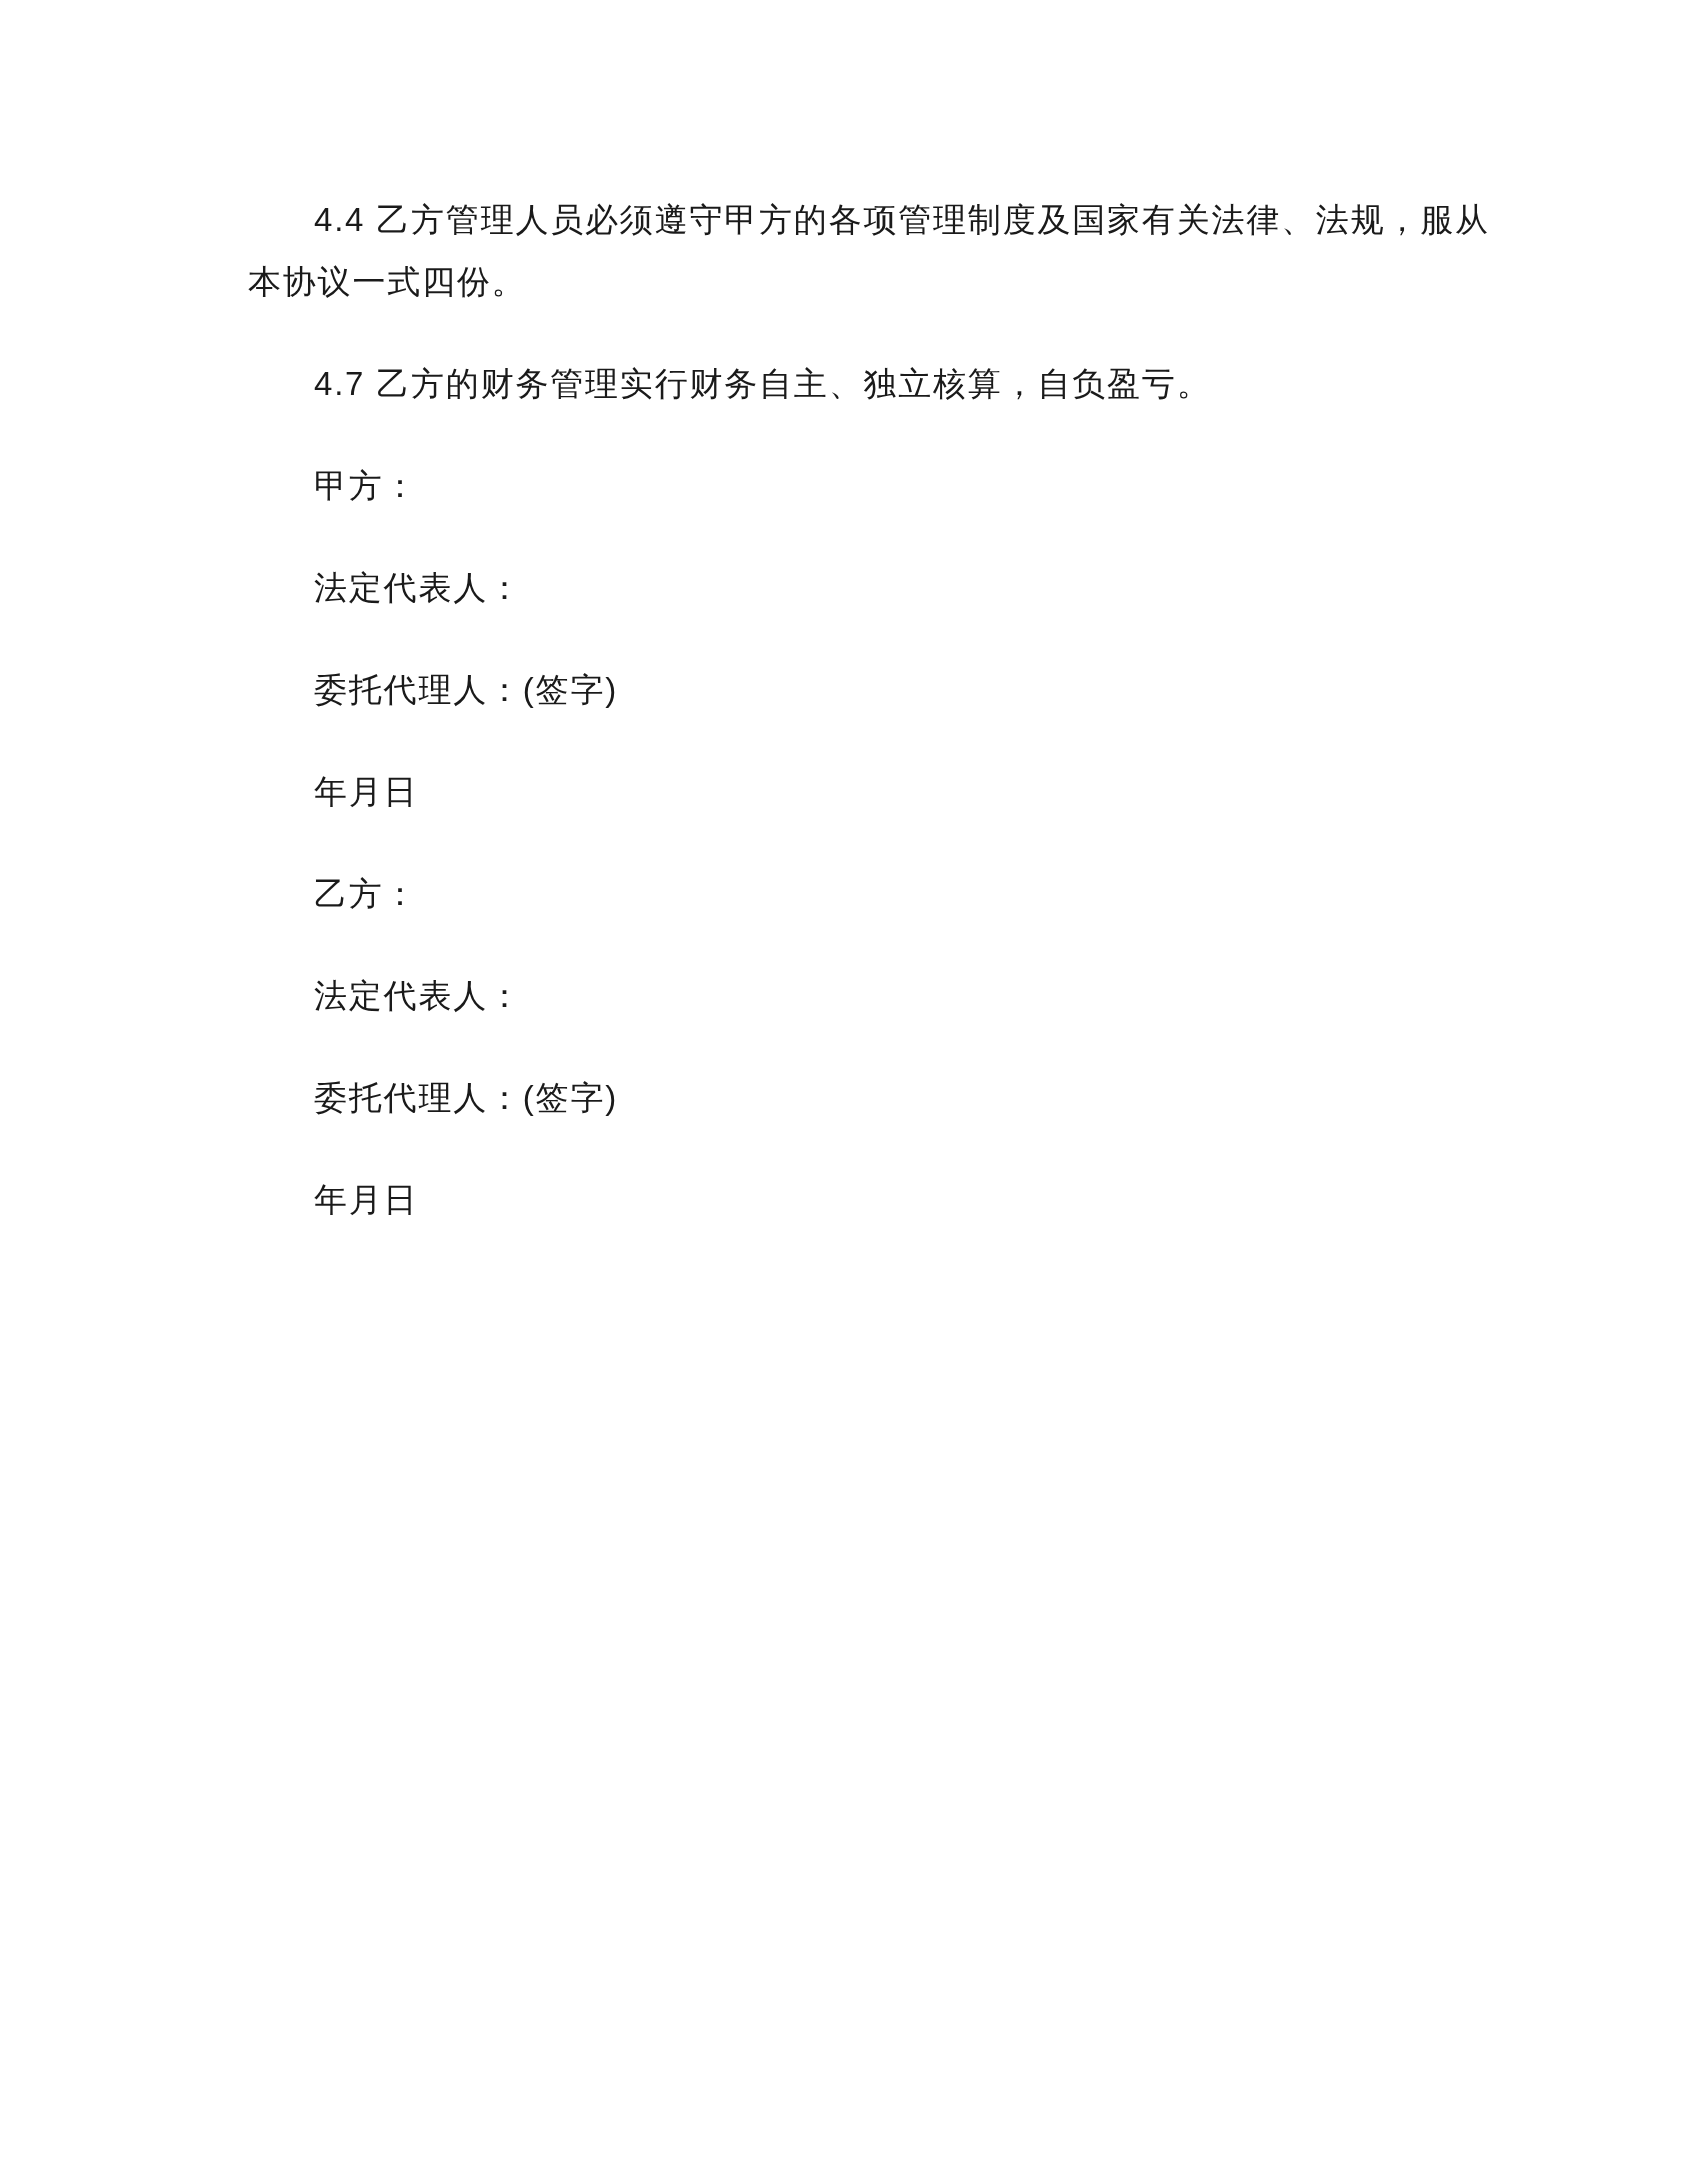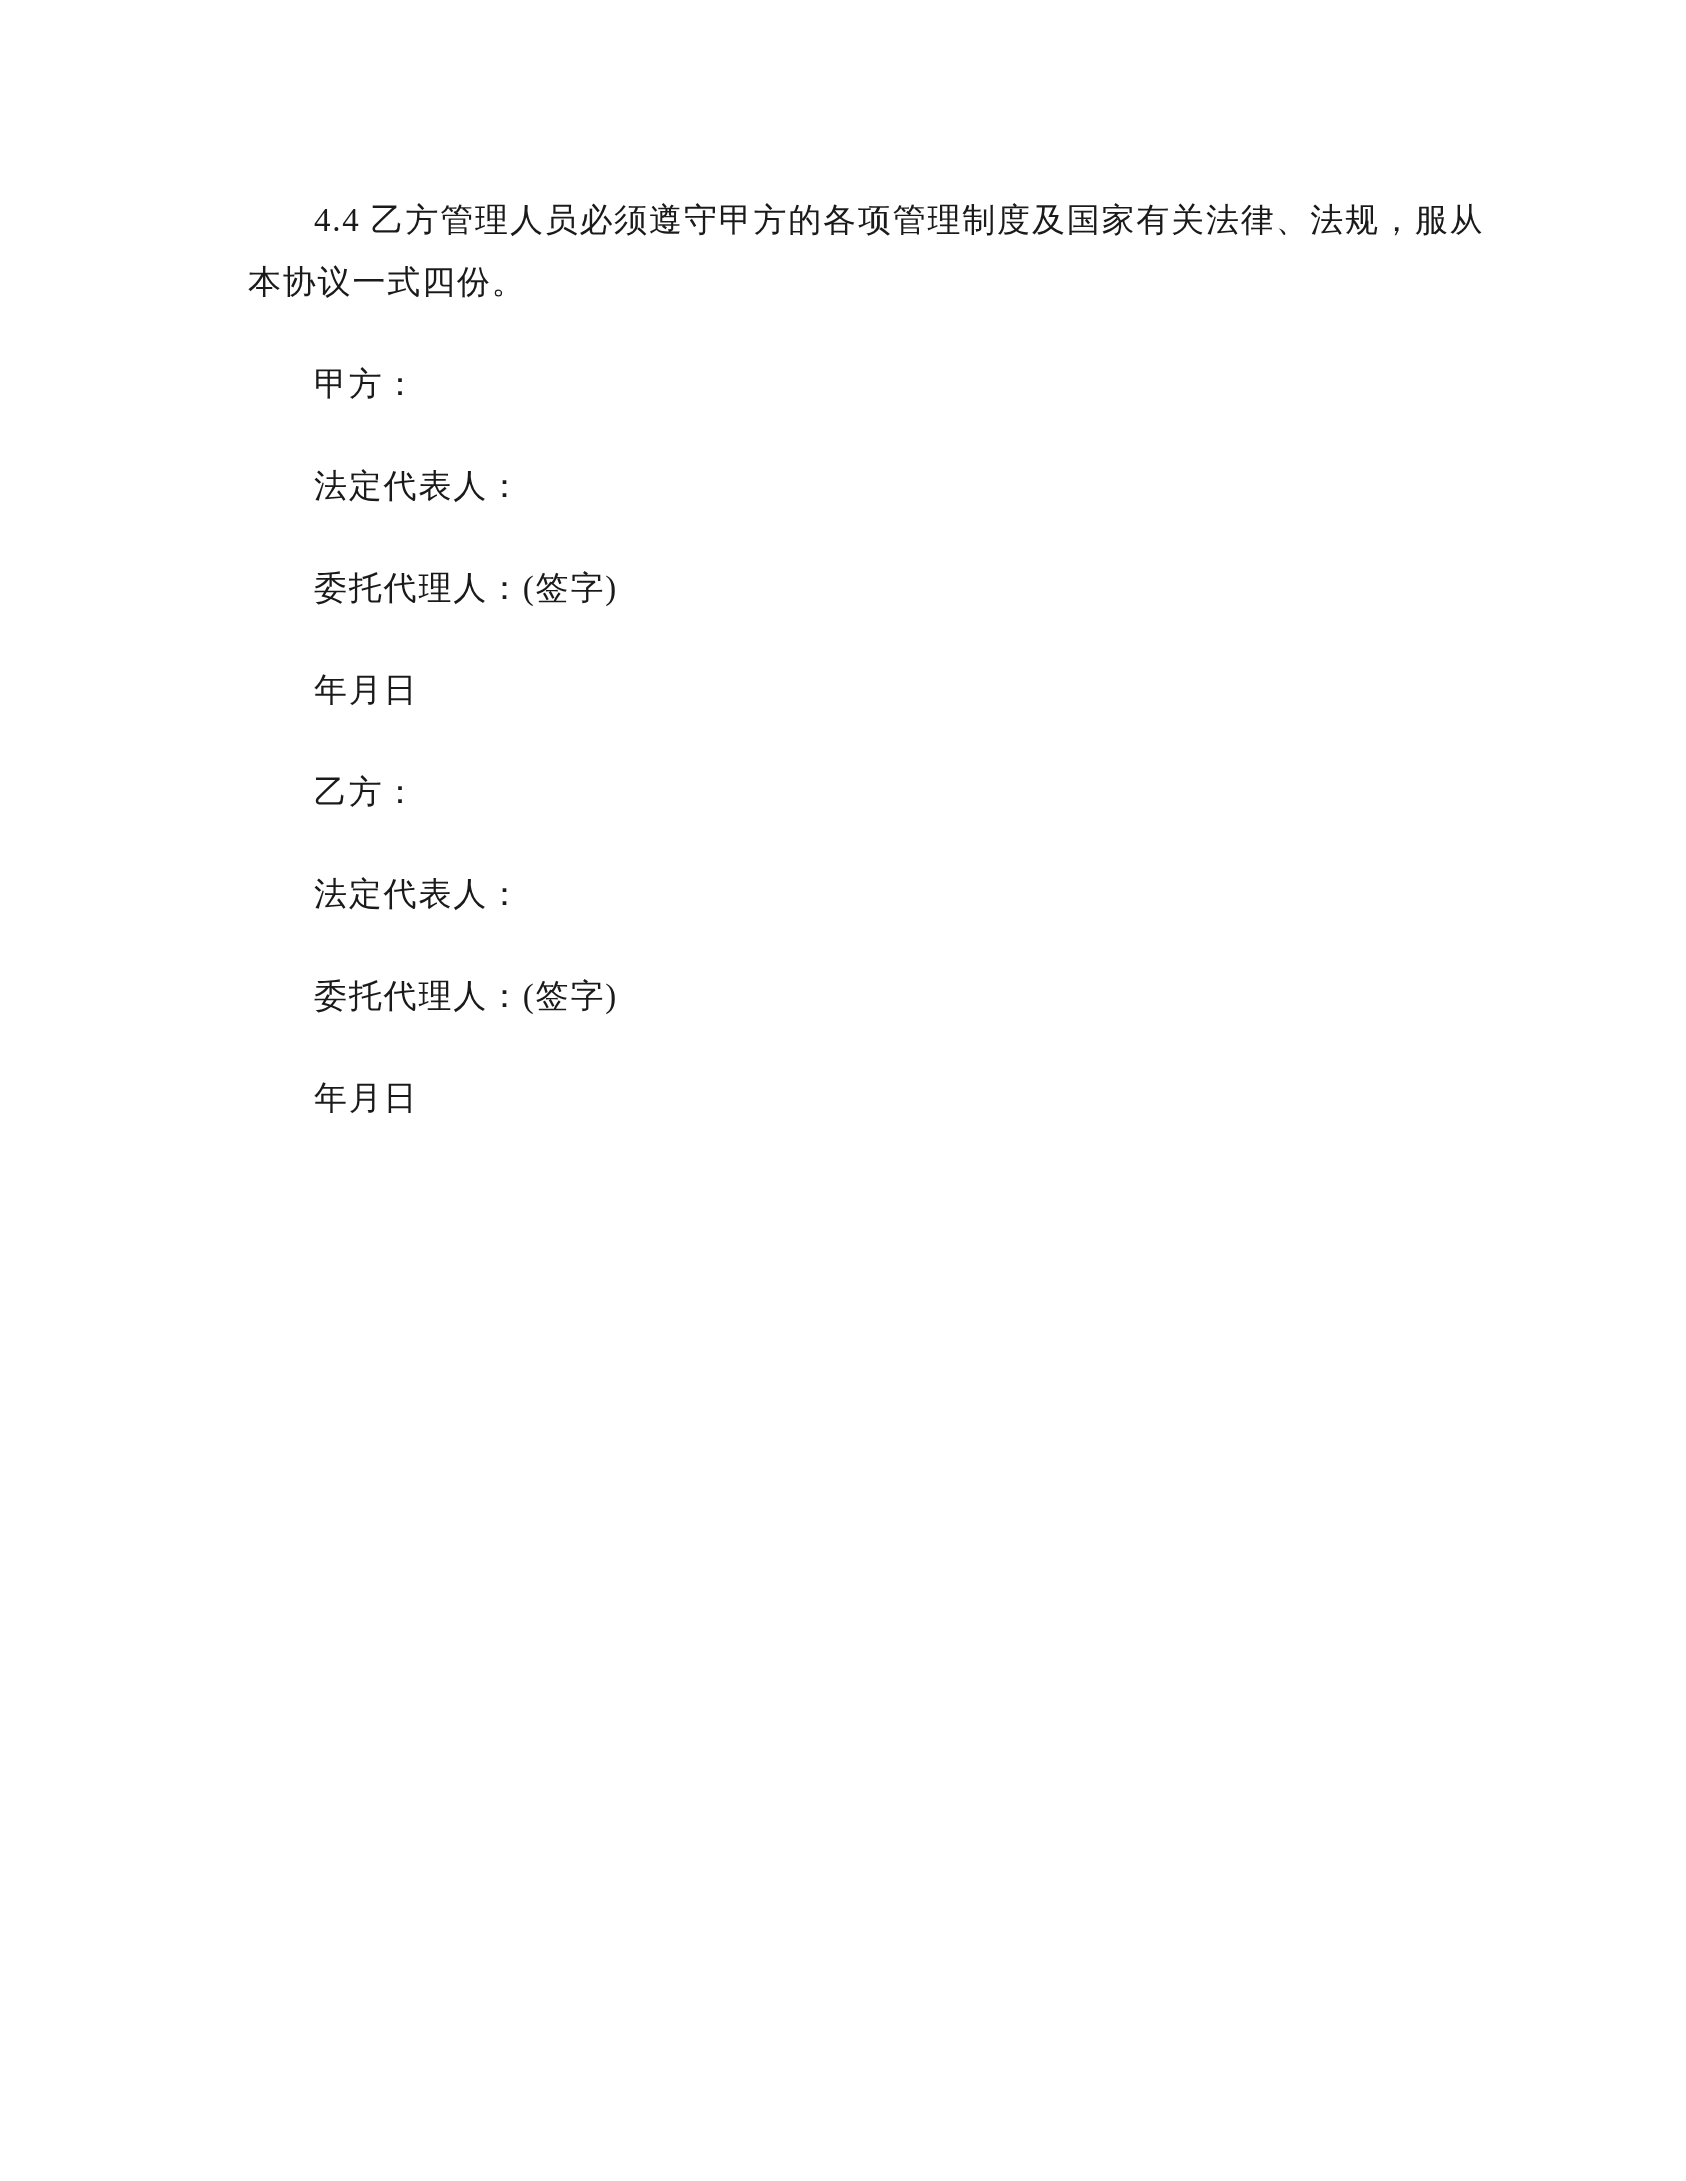--- a/index.html
+++ b/index.html
@@ -6,21 +6,21 @@
     margin: 0;
     padding: 0;
     background: #ffffff;
   }
   .page {
     position: relative;
     width: 1686px;
     height: 2182px;
     background: #ffffff;
     color: #1a1a1a;
-    font-family: Liberation Serif, serif;
+    font-family: Liberation Sans, sans-serif;
     font-size: 33px;
     letter-spacing: 1.8px;
     overflow: hidden;
   }
   .content {
     padding: 189px 248px 0 248px;
   }
   .line {
     line-height: 62px;
     height: 62px;
@@ -42,20 +42,21 @@
 <body>
 
 <div class="page">
   <div class="content">
 
     <div class="line indent para-start first">4.4 乙方管理人员必须遵守甲方的各项管理制度及国家有关法律、法规，服从</div>
     <div class="line">本协议一式四份。</div>
 
 
 
+    <div class="line indent para-start">4.7 乙方的财务管理实行财务自主、独立核算，自负盈亏。</div>
 
 
     <div class="line indent para-start">甲方：</div>
 
     <div class="line indent para-start">法定代表人：</div>
 
     <div class="line indent para-start">委托代理人：(签字)</div>
 
     <div class="line indent para-start">年月日</div>
 

